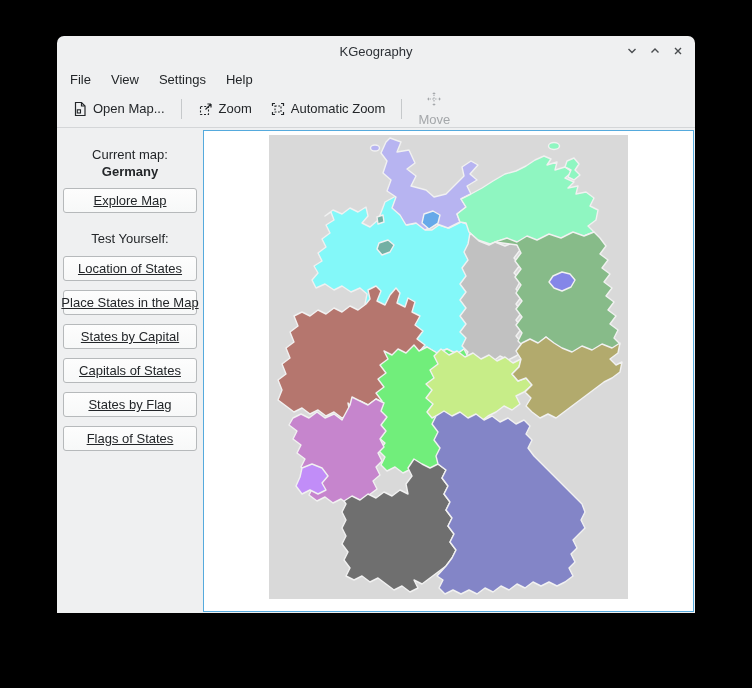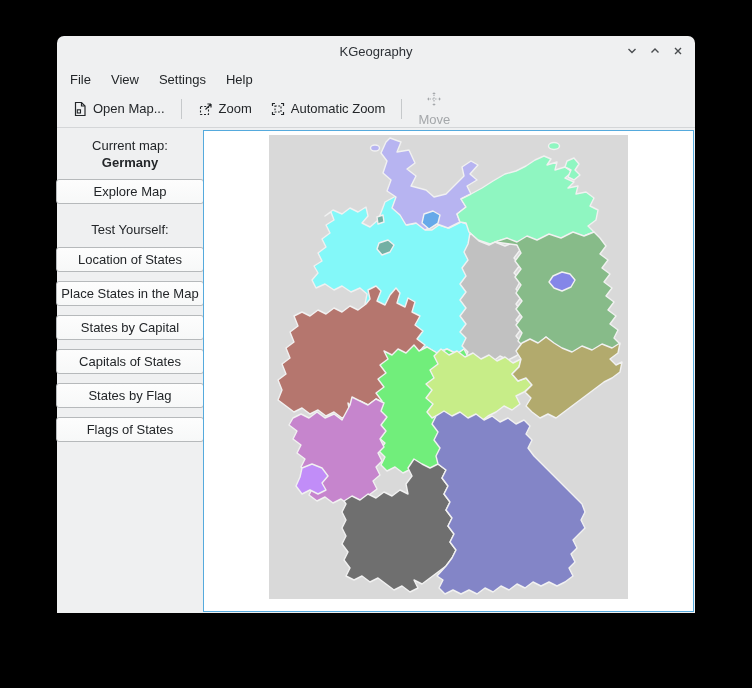--- a/index.html
+++ b/index.html
@@ -45,29 +45,29 @@
     padding:6px 9px;border-radius:3px;
   }
   .tool-btn.disabled{color:#a4a7aa;flex-direction:column;}
   .tool-sep{width:1px;height:20px;background:#c6c9cb;margin:0 7px;}
   
   .content{flex:1;display:flex;position:relative;}
   .sidebar{
     width:146px;flex:0 0 146px;display:flex;flex-direction:column;
     align-items:center;padding-top:10px;box-sizing:border-box;
   }
-  .side-label{font-size:13px;color:#232629;line-height:16px;}
+  .side-label{font-size:13px;color:#232629;line-height:16px;margin-top:9px;}
   .side-value{font-size:13px;font-weight:bold;color:#232629;line-height:17px;}
   .side-btn{
-    width:148px;height:25px;margin-top:8px;box-sizing:border-box;
+    width:134px;height:25px;margin-top:8px;box-sizing:border-box;
     background:linear-gradient(#fdfdfd,#f7f8f8);
     border:1px solid #b6b9bb;border-radius:3px;
     font-family:"Liberation Sans",sans-serif;font-size:13px;color:#232629;
     display:flex;align-items:center;justify-content:center;
-    padding:0 4px;white-space:nowrap;
+    padding:0 4px;white-space:nowrap;text-decoration:underline;
   }
   .quiz-gap{margin-top:18px;}
   .quiz-list .side-btn{margin-top:9px;}
   .viewport{
     position:absolute;left:146px;top:2px;right:1px;bottom:1px;
     background:#fff;border:1px solid #55aadd;box-sizing:border-box;
     display:flex;justify-content:center;align-items:flex-start;
     padding-top:4px;overflow:hidden;
   }
   .mapwrap{width:359px;height:464px;}

